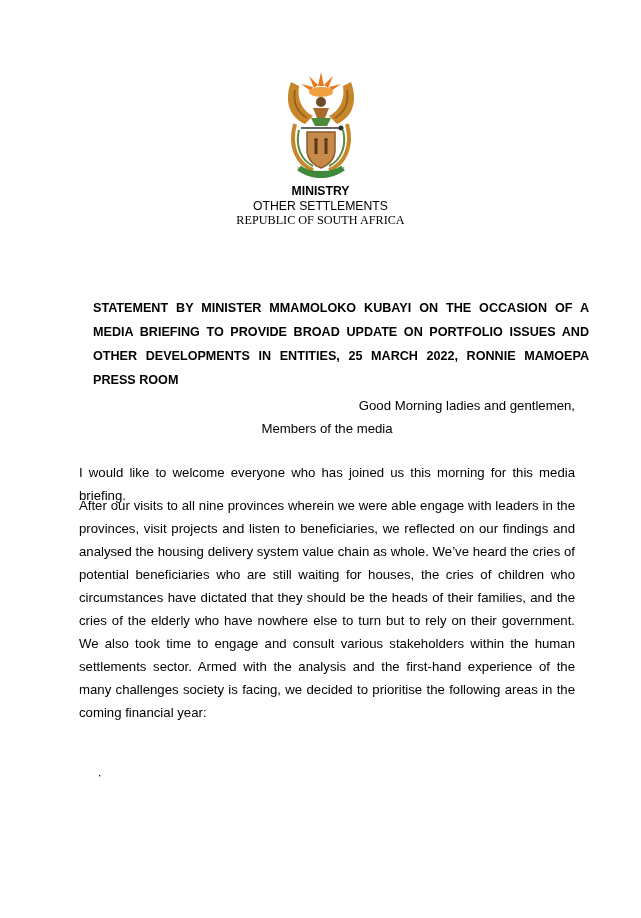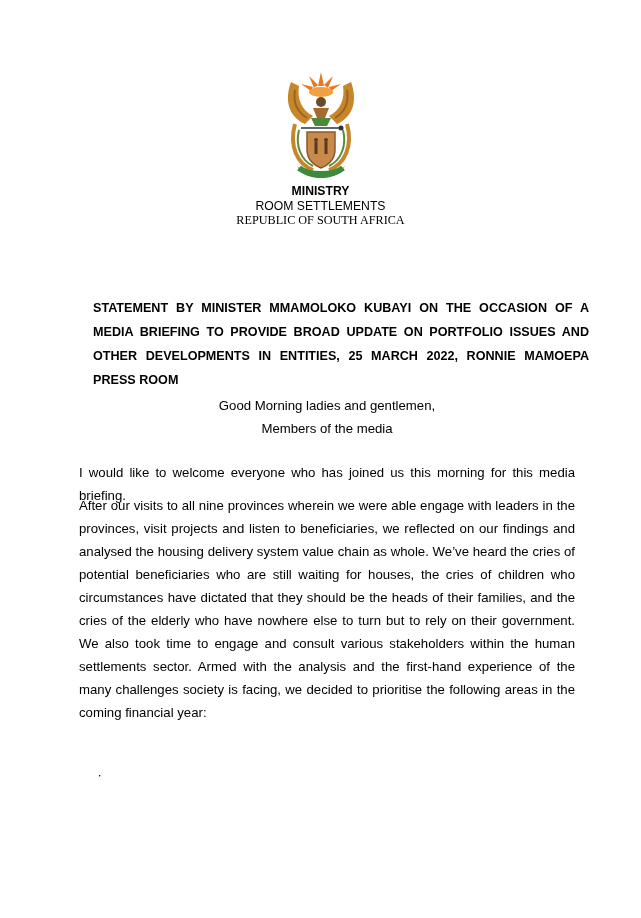--- a/index.html
+++ b/index.html
@@ -20,21 +20,21 @@
 
   .title {
     position: absolute; left: 79px; top: 282px; width: 496px;
     font-weight: bold; font-size: 12.6px; line-height: 24px;
     text-align: justify; text-align-last: left; margin: 14px;
   }
   .para {
     position: absolute; left: 79px; width: 496px; margin: 0;
     font-size: 13.2px; line-height: 23px; text-align: justify;
   }
-  .greet1 { top: 394px; text-align: center; }
+  .greet1 { top: 394px; text-align: right; }
   .greet2 { top: 417px; text-align: center; }
   .p1 { top: 461px; }
   .p2 { top: 494px; }
 
   .bullets {
     position: absolute; left: 79px; top: 764px; width: 500px;
     list-style: none; margin: 0; padding: 0;
     font-size: 13.2px; line-height: 23px;
   }
   .bullets li { position: relative; padding-left: 49px; }
@@ -80,21 +80,21 @@
     <rect x="31.5" y="74" width="3" height="12"></rect>
     <circle cx="43" cy="72" r="2"></circle>
     <rect x="41.5" y="74" width="3" height="12"></rect>
   </g>
 
   <path d="M14,98 C24,110 52,110 62,98 L58,104 C48,112 28,112 18,104 Z" fill="#3e8a3a"></path>
   <path d="M16,100 C26,108 50,108 60,100" stroke="#3e8a3a" stroke-width="6" fill="none"></path>
 </svg>
 
 <div class="header-block ministry">MINISTRY</div>
-<div class="header-block dept">ROOM SETTLEMENTS</div>
+<div class="header-block dept">OTHER SETTLEMENTS</div>
 <div class="header-block country">REPUBLIC OF SOUTH AFRICA</div>
 
 <h1 class="title">STATEMENT BY MINISTER MMAMOLOKO KUBAYI ON THE OCCASION OF A MEDIA BRIEFING TO PROVIDE BROAD UPDATE ON PORTFOLIO ISSUES AND OTHER DEVELOPMENTS IN ENTITIES, 25 MARCH 2022, RONNIE MAMOEPA PRESS ROOM</h1>
 
 <p class="para greet1">Good Morning ladies and gentlemen,</p>
 <p class="para greet2">Members of the media</p>
 
 <p class="para p1">I would like to welcome everyone who has joined us this morning for this media briefing.</p>
 <p class="para p2">After our visits to all nine provinces wherein we were able engage with leaders in the provinces, visit projects and listen to beneficiaries, we reflected on our findings and analysed the housing delivery system value chain as whole. We’ve heard the cries of potential beneficiaries who are still waiting for houses, the cries of children who circumstances have dictated that they should be the heads of their families, and the cries of the elderly who have nowhere else to turn but to rely on their government.  We also took time to engage and consult various stakeholders within the human settlements sector. Armed with the analysis and the first-hand experience of the many challenges society is facing, we decided to prioritise the following areas in the coming financial year:</p>
 

